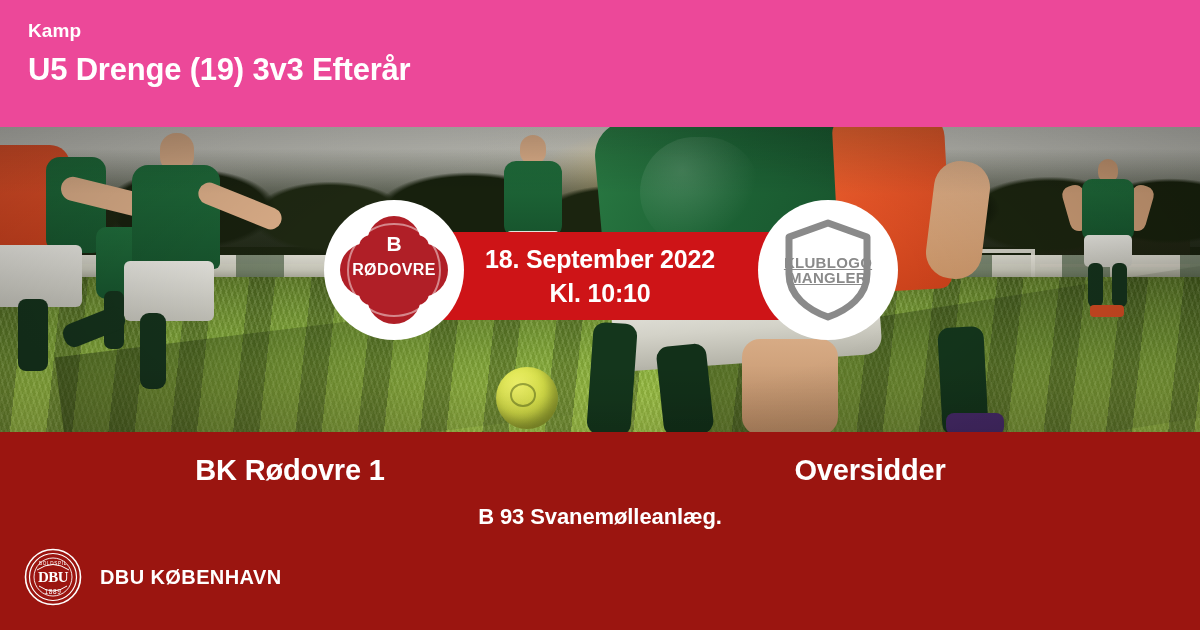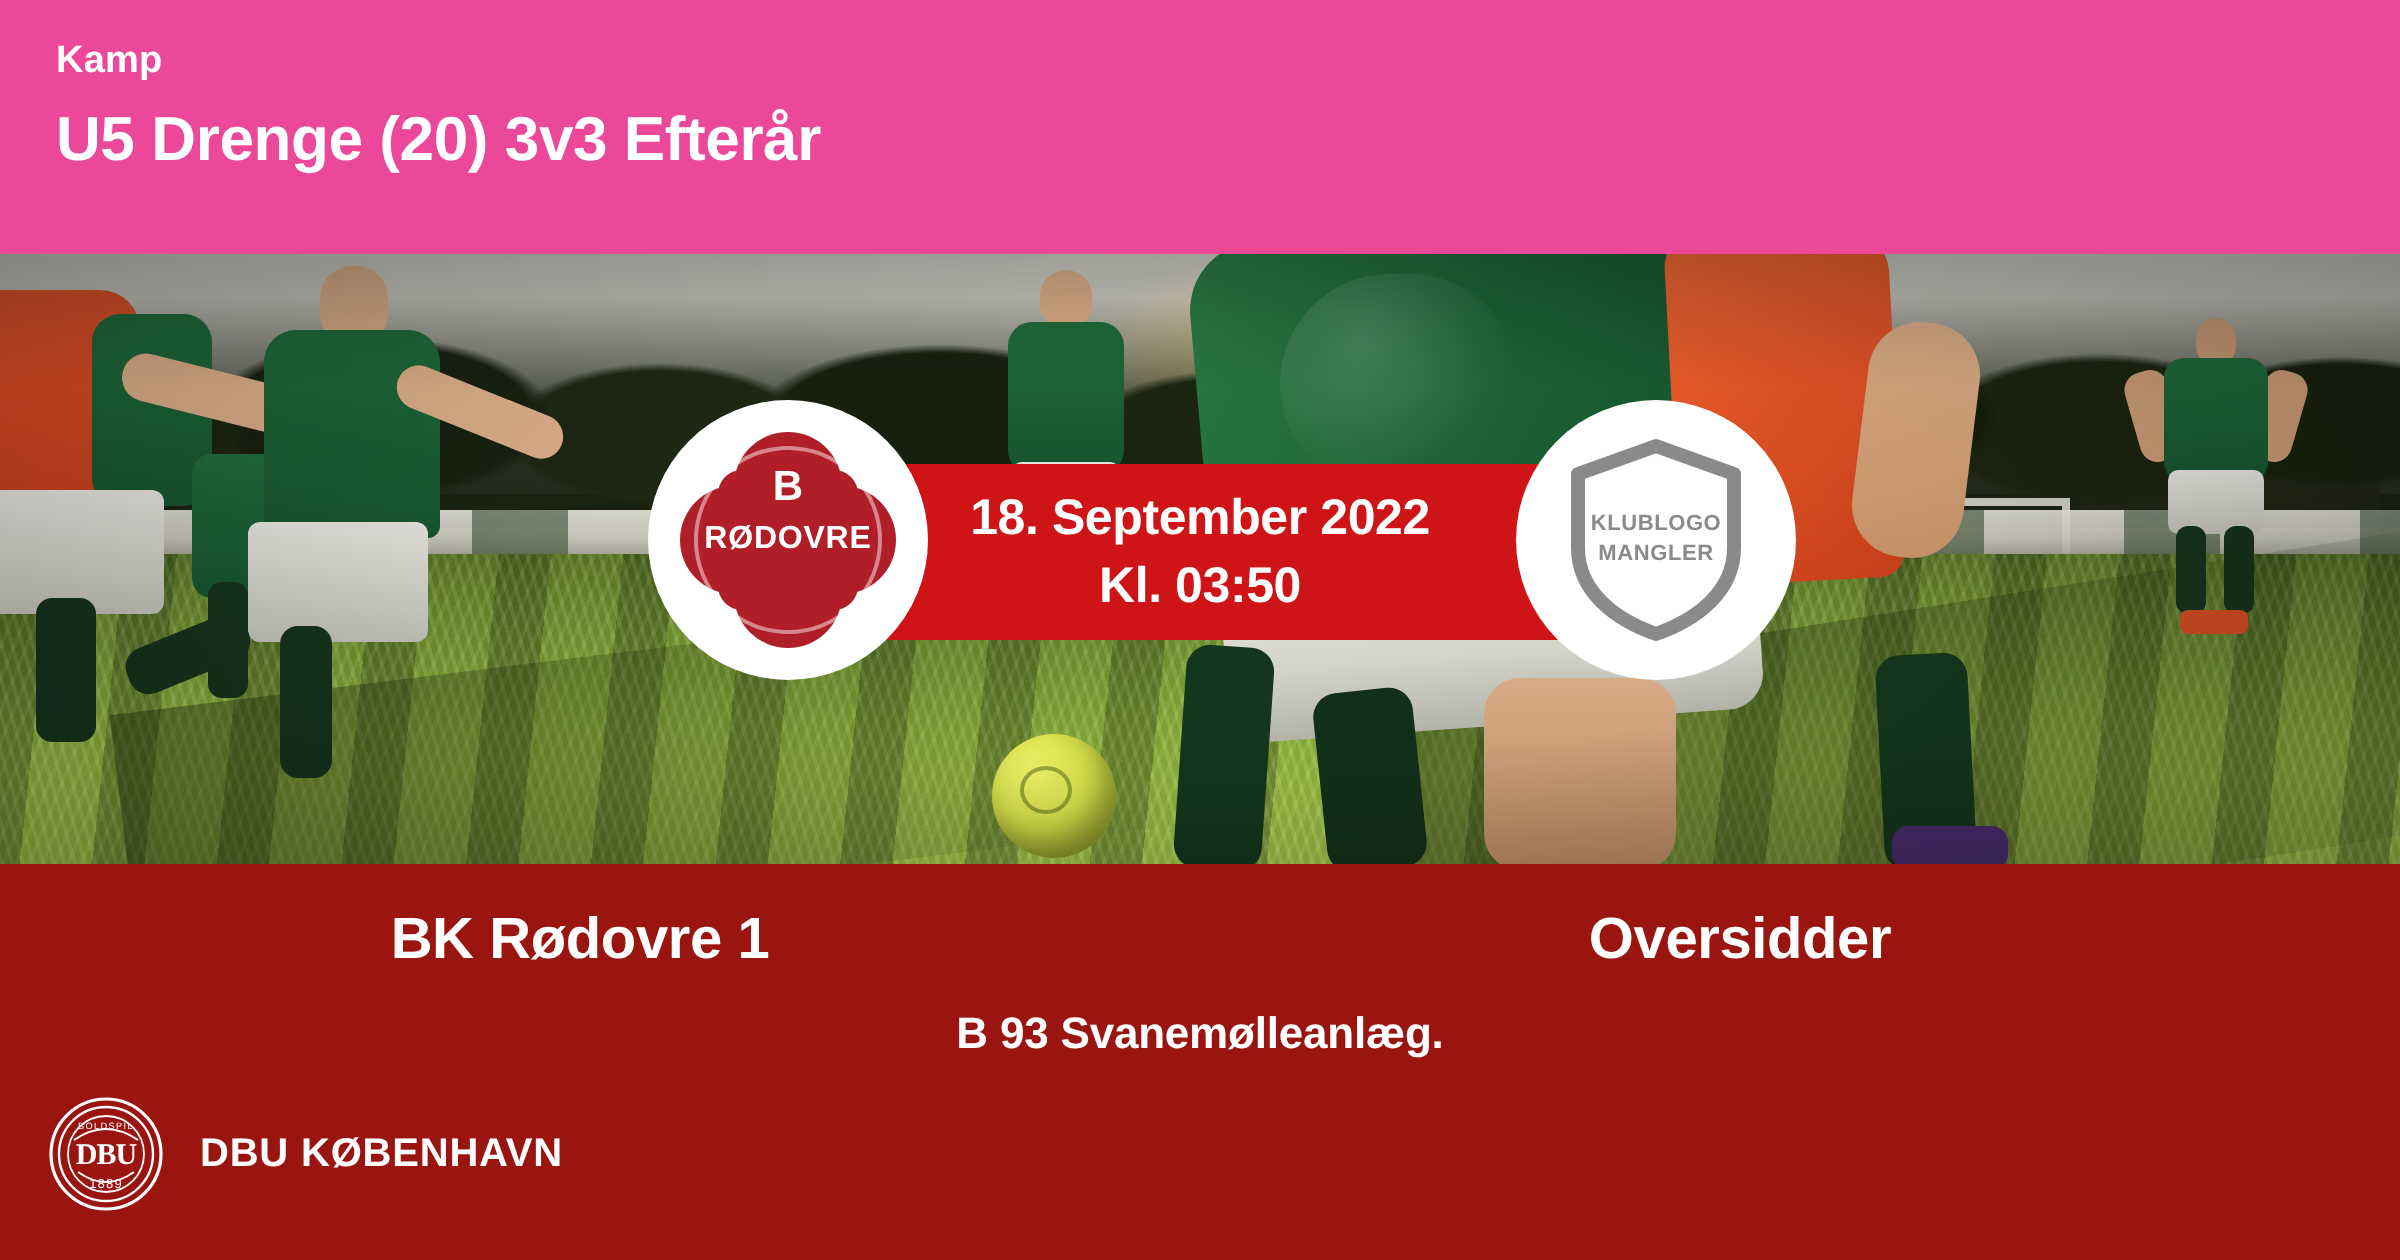--- a/index.html
+++ b/index.html
@@ -362,25 +362,26 @@
     display: flex;
     flex-direction: column;
     align-items: center;
     justify-content: center;
   }
   .shield svg { position: absolute; left: 0; top: 0; }
   .shield-text {
     position: relative;
     z-index: 2;
     color: #8a8a8a;
-    font-size: 11px;
+    font-size: 15px;
     font-weight: bold;
     letter-spacing: 0.3px;
     line-height: 15px;
     text-align: center;
+    text-decoration: underline;
   }
 
   
   .lower {
     position: absolute;
     left: 0; top: 432px;
     width: 1200px; height: 198px;
     background: #9b1510;
   }
   .teams {
@@ -427,21 +428,21 @@
     line-height: 24px;
   }
 </style>
 </head>
 <body>
 
 <div class="poster">
 
   <div class="header">
     <div class="header-eyebrow">Kamp</div>
-    <div class="header-title">U5 Drenge (20) 3v3 Efterår</div>
+    <div class="header-title">U5 Drenge (19) 3v3 Efterår</div>
   </div>
 
   <div class="photo-band">
     <div class="photo-scene">
       <div class="sky"></div>
       <div class="building"></div>
       <div class="treeline"></div>
       <div class="goalframe"></div>
       <div class="hoardings"></div>
 
@@ -492,21 +493,21 @@
       <div class="player r-sock1 sock-dark"></div>
       <div class="player r-sock2 sock-dark"></div>
       <div class="player r-cone"></div>
 
       <div class="photo-vignette"></div>
     </div>
   </div>
 
   <div class="date-banner">
     <div class="date-line">18. September 2022</div>
-    <div class="date-line">Kl. 03:50</div>
+    <div class="date-line">Kl. 10:10</div>
   </div>
 
   <div class="badge badge-home">
     <div class="rodovre-mark">
       <div class="lobe lobe-t"></div>
       <div class="lobe lobe-b"></div>
       <div class="lobe lobe-l"></div>
       <div class="lobe lobe-r"></div>
       <div class="rodovre-core"></div>
       <div class="rodovre-ring"></div>

